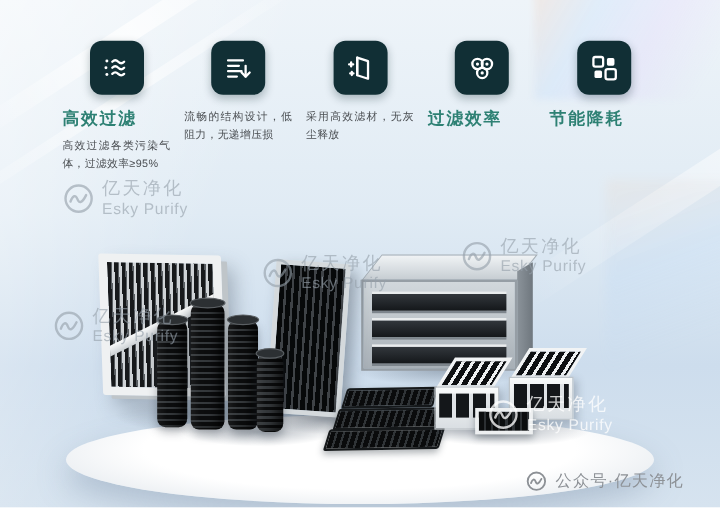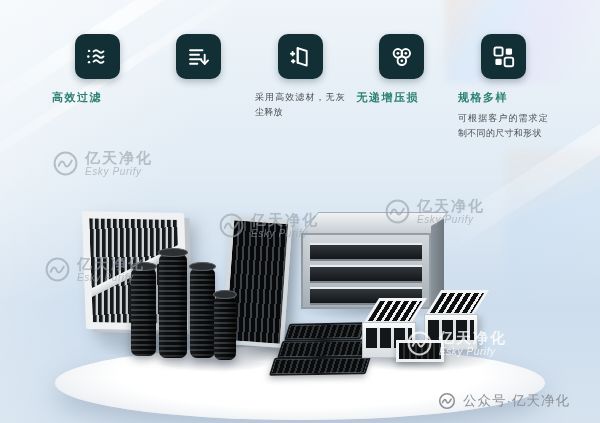--- a/index.html
+++ b/index.html
@@ -28,28 +28,28 @@
        background:linear-gradient(160deg,rgba(255,190,140,.3),rgba(160,205,255,.35),transparent 75%);}
 
   
   .features{position:absolute;left:0;top:34px;width:100%;box-sizing:border-box;
     display:flex;justify-content:space-between;padding:0 52px;z-index:6;}
   .feature{width:90px;}
   .badge{width:45px;height:45px;border-radius:10px;background:var(--icon-bg,#112f35);
     display:flex;align-items:center;justify-content:center;margin:0 auto 11px;
     box-shadow:0 3px 7px rgba(10,40,45,.28);}
   .badge svg{width:27px;height:27px;stroke:#fff;fill:none;stroke-width:1.7;stroke-linecap:round;stroke-linejoin:round;}
-  .f-title{color:var(--accent,#2e8174);font-weight:bold;font-size:11px;letter-spacing:1.5px;margin-bottom:6px;}
+  .f-title{color:var(--accent,#2e8174);font-weight:bold;font-size:14px;letter-spacing:1.5px;margin-bottom:6px;}
   .f-desc{color:var(--body-text,#4a4e52);font-size:9px;line-height:1.62;letter-spacing:.3px;text-align:justify;}
 
   
   .wm{position:absolute;display:flex;align-items:center;gap:6px;color:var(--watermark,#96a1ab);opacity:.62;z-index:5;pointer-events:none;}
   .wm svg{width:27px;height:27px;flex:0 0 auto;}
-  .wm .cn{font-size:15px;font-weight:bold;letter-spacing:2px;line-height:1.05;}
-  .wm .en{font-size:10px;letter-spacing:.6px;font-style:italic;}
+  .wm .cn{font-size:15px;font-weight:normal;letter-spacing:2px;line-height:1.05;}
+  .wm .en{font-size:13px;letter-spacing:.6px;}
   .wm.light{color:rgba(255,255,255,.9);opacity:.85;}
   .wm1{left:52px;top:150px;}
   .wm2{left:218px;top:212px;}
   .wm3{left:384px;top:198px;}
   .wm4{left:44px;top:256px;}
   .wm5{left:406px;top:330px;}
 
   
   .scene{position:absolute;inset:0;z-index:2;}
   .platform{position:absolute;left:55px;top:346px;width:490px;height:74px;border-radius:50%;
@@ -182,33 +182,35 @@
         <svg viewBox="0 0 24 24">
           <circle cx="4.5" cy="7" r="1.1" fill="#fff" stroke="none"></circle>
           <circle cx="3.8" cy="12" r="1.1" fill="#fff" stroke="none"></circle>
           <circle cx="4.5" cy="17" r="1.1" fill="#fff" stroke="none"></circle>
           <path d="M8.5 7.5q2.2-2.2 4.4 0t4.4 0"></path>
           <path d="M8.5 12q2.2-2.2 4.4 0t4.4 0"></path>
           <path d="M8.5 16.5q2.2-2.2 4.4 0t4.4 0"></path>
         </svg>
       </div>
       <div class="f-title">高效过滤</div>
+      <div class="f-desc">高效过滤各类污染气体，过滤效率≥95%</div>
     </div>
 
     <div class="feature">
       <div class="badge">
         <svg viewBox="0 0 24 24">
           <path d="M4.5 6.5h11"></path>
             <path d="M4.5 10.5h8"></path>
           <path d="M4.5 14.5h10"></path>
             <path d="M4.5 18.5h6.5"></path>
           <path d="M17.5 10.5v8"></path>
             <path d="M14.5 15.5l3 3 3-3"></path>
         </svg>
       </div>
+      <div class="f-desc">流畅的结构设计，低阻力，无递增压损</div>
     </div>
 
     <div class="feature">
       <div class="badge">
         <svg viewBox="0 0 24 24">
           <path d="M9.5 4.5l8 2.6v13l-8-2.6z"></path>
           <path d="M9.5 4.5v13"></path>
           <path d="M5 8v3M3.5 9.5h3"></path>
           <path d="M5.5 15v2.4M4.3 16.2h2.4"></path>
         </svg>
@@ -220,34 +222,33 @@
       <div class="badge">
         <svg viewBox="0 0 24 24">
           <circle cx="8.8" cy="9.2" r="3.8"></circle>
             <circle cx="8.8" cy="9.2" r="1.2" fill="#fff" stroke="none"></circle>
           <circle cx="15.8" cy="9.2" r="3.8"></circle>
             <circle cx="15.8" cy="9.2" r="1.2" fill="#fff" stroke="none"></circle>
           <circle cx="12.3" cy="15.8" r="3.8"></circle>
             <circle cx="12.3" cy="15.8" r="1.2" fill="#fff" stroke="none"></circle>
         </svg>
       </div>
-      <div class="f-title">无递增压损</div>
+      <div class="f-title">过滤效率</div>
     </div>
 
     <div class="feature">
       <div class="badge">
         <svg viewBox="0 0 24 24">
           <rect x="4" y="4" width="7.2" height="7.2" rx="1.4"></rect>
           <rect x="14" y="4.8" width="5.6" height="5.6" rx="1.2" fill="#fff" stroke="none"></rect>
           <rect x="4.8" y="14" width="5.6" height="5.6" rx="1.2" fill="#fff" stroke="none"></rect>
           <rect x="13" y="13" width="7.6" height="7.6" rx="1.6"></rect>
         </svg>
       </div>
-      <div class="f-title">规格多样</div>
-      <div class="f-desc">可根据客户的需求定制不同的尺寸和形状</div>
+      <div class="f-title">节能降耗</div>
     </div>
 
   </div>
 
   <div class="wm wm1">
     <svg viewBox="0 0 28 28" fill="none" stroke="currentColor">
       <circle cx="14" cy="14" r="11.3" stroke-width="2.1"></circle>
       <path d="M7 16.5c2-5.5 4.5-6 6-2s4 3.5 7.5-3.5" stroke-width="2.1" stroke-linecap="round"></path>
     </svg>
     <div>

